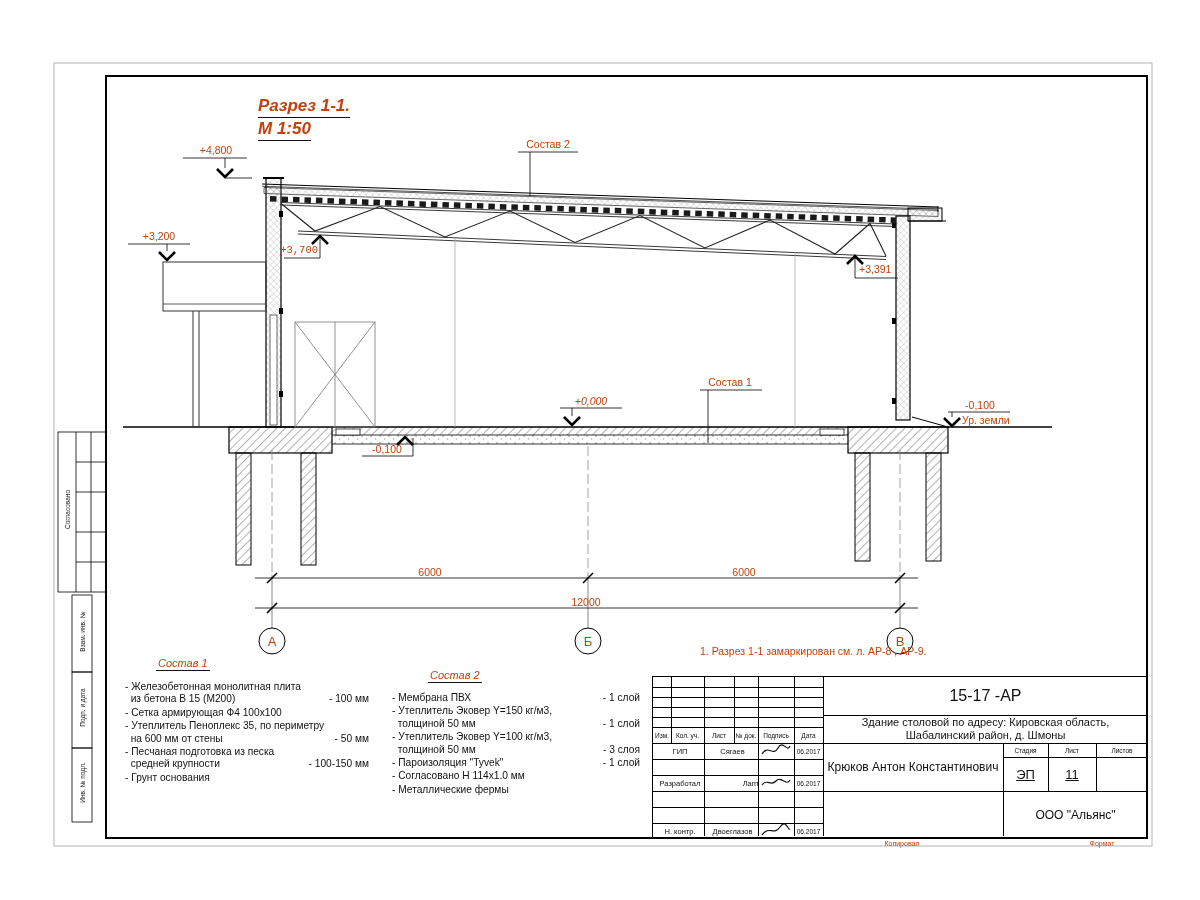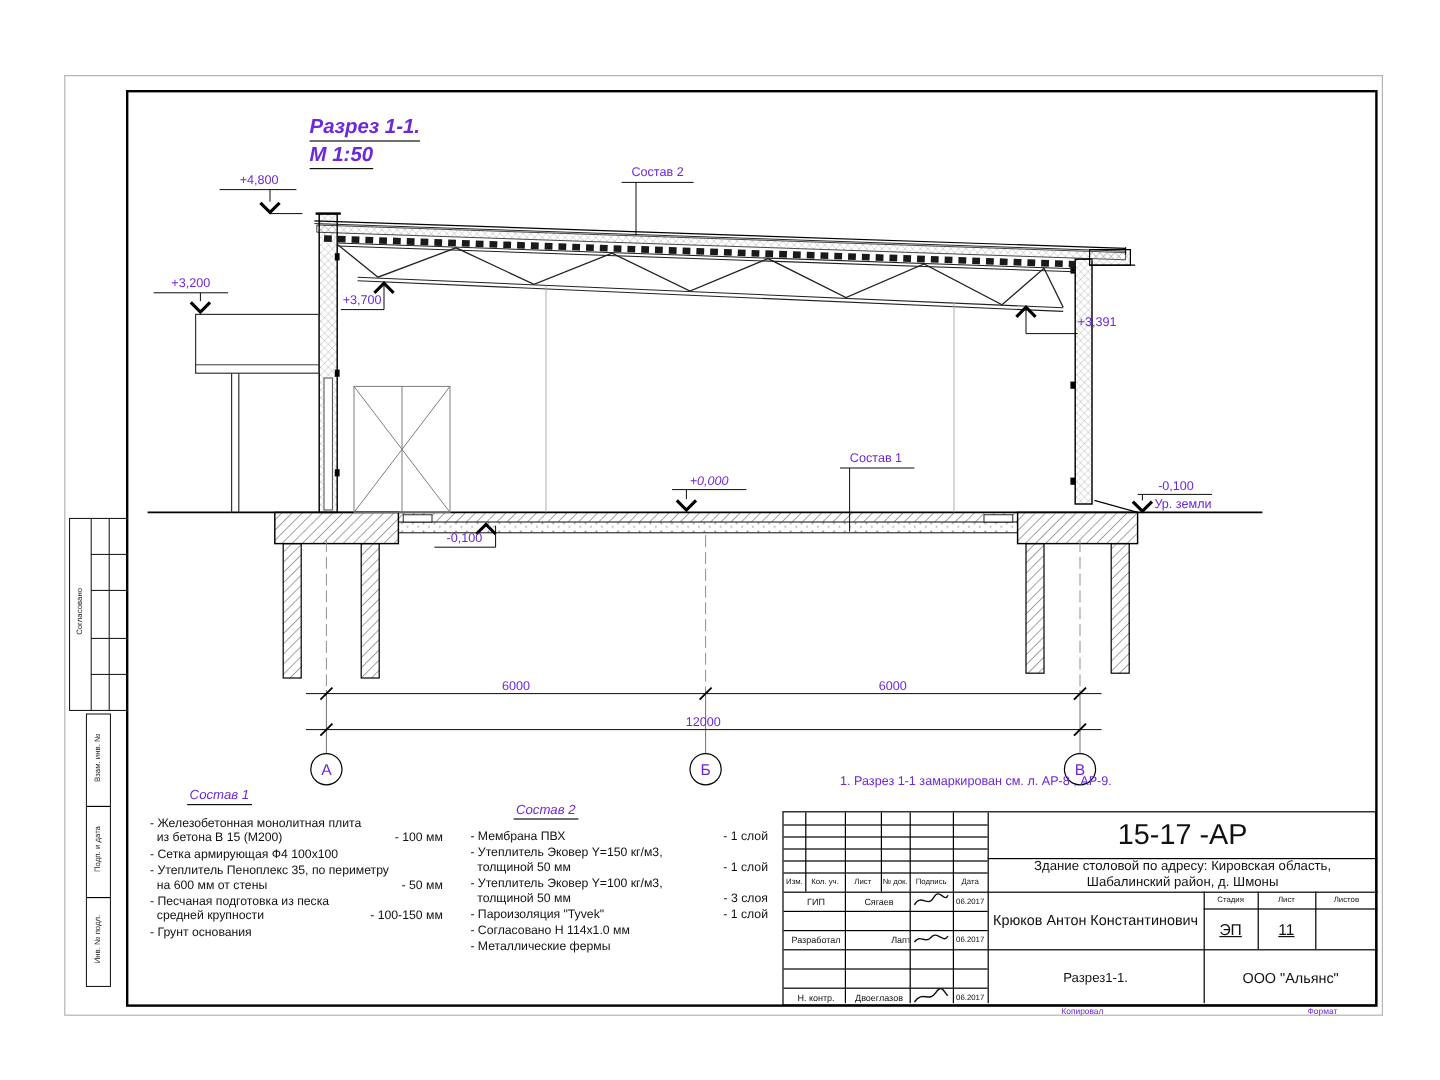--- a/index.html
+++ b/index.html
@@ -1,35 +1,35 @@
 <!DOCTYPE html>
 <html><head>
 <meta charset="utf-8">
 <style>
   html,body{margin:0;padding:0;}
   body{width:1200px;height:900px;position:relative;background:#ffffff;
        font-family:"Liberation Sans",sans-serif;color:#111;overflow:hidden;}
   svg.draw{position:absolute;left:0;top:0;z-index:1;}
-  .lbl{position:absolute;font-size:10.5px;color:#6d28d9;white-space:nowrap;z-index:3;}
+  .lbl{position:absolute;font-size:10.5px;color:#c2410c;white-space:nowrap;z-index:3;}
   .ctr{text-align:center;}
-  .rt{text-align:right;}
+  .rt{text-align:right;font-family:Liberation Mono, monospace;}
   .title-main{font-size:17px;font-style:italic;font-weight:bold;border-bottom:1.4px solid #111;padding-bottom:1px;}
   .leg-title{font-size:11px;font-style:italic;border-bottom:1px solid #111;padding:0 2px 1px;}
   .axis-lbl{font-size:13px;width:26px;text-align:center;}
   .rot{position:absolute;transform:rotate(-90deg);text-align:center;font-size:6.5px;color:#222;z-index:3;white-space:nowrap;}
   .leg{position:absolute;font-size:10.2px;line-height:12.4px;z-index:3;}
   .leg-item{display:flex;justify-content:space-between;align-items:flex-end;margin-bottom:1px;}
   .leg-text{white-space:pre-line;}
   .leg-val{white-space:nowrap;margin-left:6px;}
   .tb{position:absolute;left:652px;top:676px;width:495px;height:162px;border:1.6px solid #000;
       box-sizing:border-box;z-index:3;background:transparent;}
   .tb .cell{position:absolute;display:flex;align-items:center;justify-content:center;box-sizing:border-box;overflow:hidden;}
   .tb .vl{position:absolute;width:0;border-left:1px solid #000;}
   .tb .hl{position:absolute;height:0;border-top:1px solid #000;}
-  .f20{font-size:24px;}
+  .f20{font-size:16px;}
   .f13{font-size:13px;text-decoration:underline;}
   .f12{font-size:12px;}
   .f11{font-size:11px;line-height:13px;white-space:pre-line;text-align:center;}
   .f75{font-size:7.5px;}
   .f65{font-size:6.5px;}
   .left-pad{justify-content:flex-start;padding-left:3px;}
 </style>
 </head>
 <body>
 
@@ -203,21 +203,21 @@
     <line x1="708" y1="390" x2="708" y2="443"></line>
   </g>
 </svg>
 
 <div class="lbl title-main" style="left:258px;top:96px;">Разрез 1-1.</div>
 <div class="lbl title-main" style="left:258px;top:119px;">М 1:50</div>
 
 <div class="lbl ctr" style="left:185px;top:144px;width:62px;text-align:center;">+4,800</div>
 <div class="lbl ctr" style="left:128px;top:230px;width:62px;">+3,200</div>
 <div class="lbl rt" style="left:280px;top:244px;width:38px;">+3,700</div>
-<div class="lbl" style="left:859px;top:263px;margin-left:39px;">+3,391</div>
+<div class="lbl" style="left:859px;top:263px;">+3,391</div>
 <div class="lbl ctr" style="left:560px;top:395px;width:62px;font-style:italic;">+0,000</div>
 <div class="lbl ctr" style="left:363px;top:443px;width:48px;">-0,100</div>
 <div class="lbl ctr" style="left:950px;top:399px;width:60px;">-0,100</div>
 <div class="lbl" style="left:962px;top:414px;">Ур. земли</div>
 
 <div class="lbl ctr" style="left:516px;top:138px;width:64px;">Состав 2</div>
 <div class="lbl ctr" style="left:698px;top:376px;width:64px;">Состав 1</div>
 
 <div class="lbl ctr" style="left:400px;top:566px;width:60px;">6000</div>
 <div class="lbl ctr" style="left:714px;top:566px;width:60px;">6000</div>
@@ -353,18 +353,17 @@
   <div class="cell f20" style="left:170px;top:0;width:325px;height:38px;">15-17 -АР</div>
   <div class="cell f12" style="left:170px;top:66px;width:180px;height:48px;">Крюков Антон Константинович</div>
   <div class="cell f11" style="left:170px;top:38px;width:325px;height:28px;">Здание столовой по адресу: Кировская область,
 Шабалинский район, д. Шмоны</div>
   <div class="cell f65" style="left:350px;top:66px;width:45px;height:14px;">Стадия</div>
   <div class="cell f65" style="left:395px;top:66px;width:48px;height:14px;">Лист</div>
   <div class="cell f65" style="left:443px;top:66px;width:52px;height:14px;">Листов</div>
   <div class="cell f13" style="left:350px;top:80px;width:45px;height:34px;">ЭП</div>
   <div class="cell f13" style="left:395px;top:80px;width:48px;height:34px;">11</div>
   <div class="cell f13" style="left:443px;top:80px;width:52px;height:34px;"></div>
-  <div class="cell f11" style="left:170px;top:114px;width:180px;height:48px;">Разрез1-1.</div>
   <div class="cell f12" style="left:350px;top:114px;width:145px;height:48px;">ООО "Альянс"</div>
 </div>
 
 <div class="lbl ctr" style="left:857px;top:840px;width:90px;font-size:7px;">Копировал</div>
 <div class="lbl ctr" style="left:1067px;top:840px;width:70px;font-size:7px;">Формат</div>
 
 </body></html>

